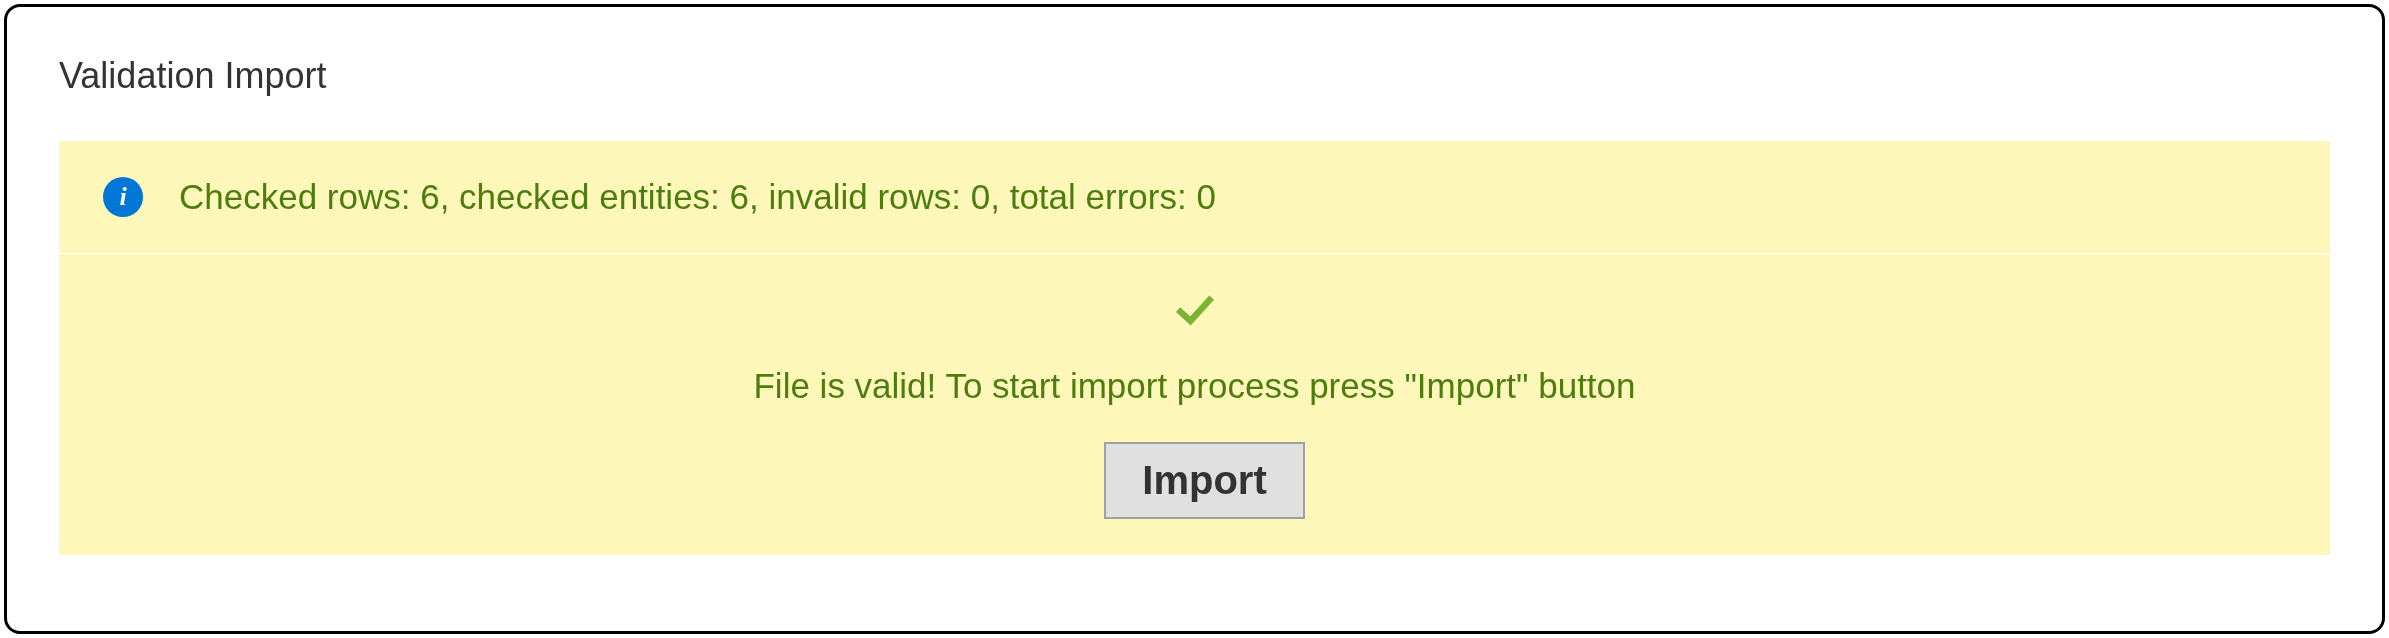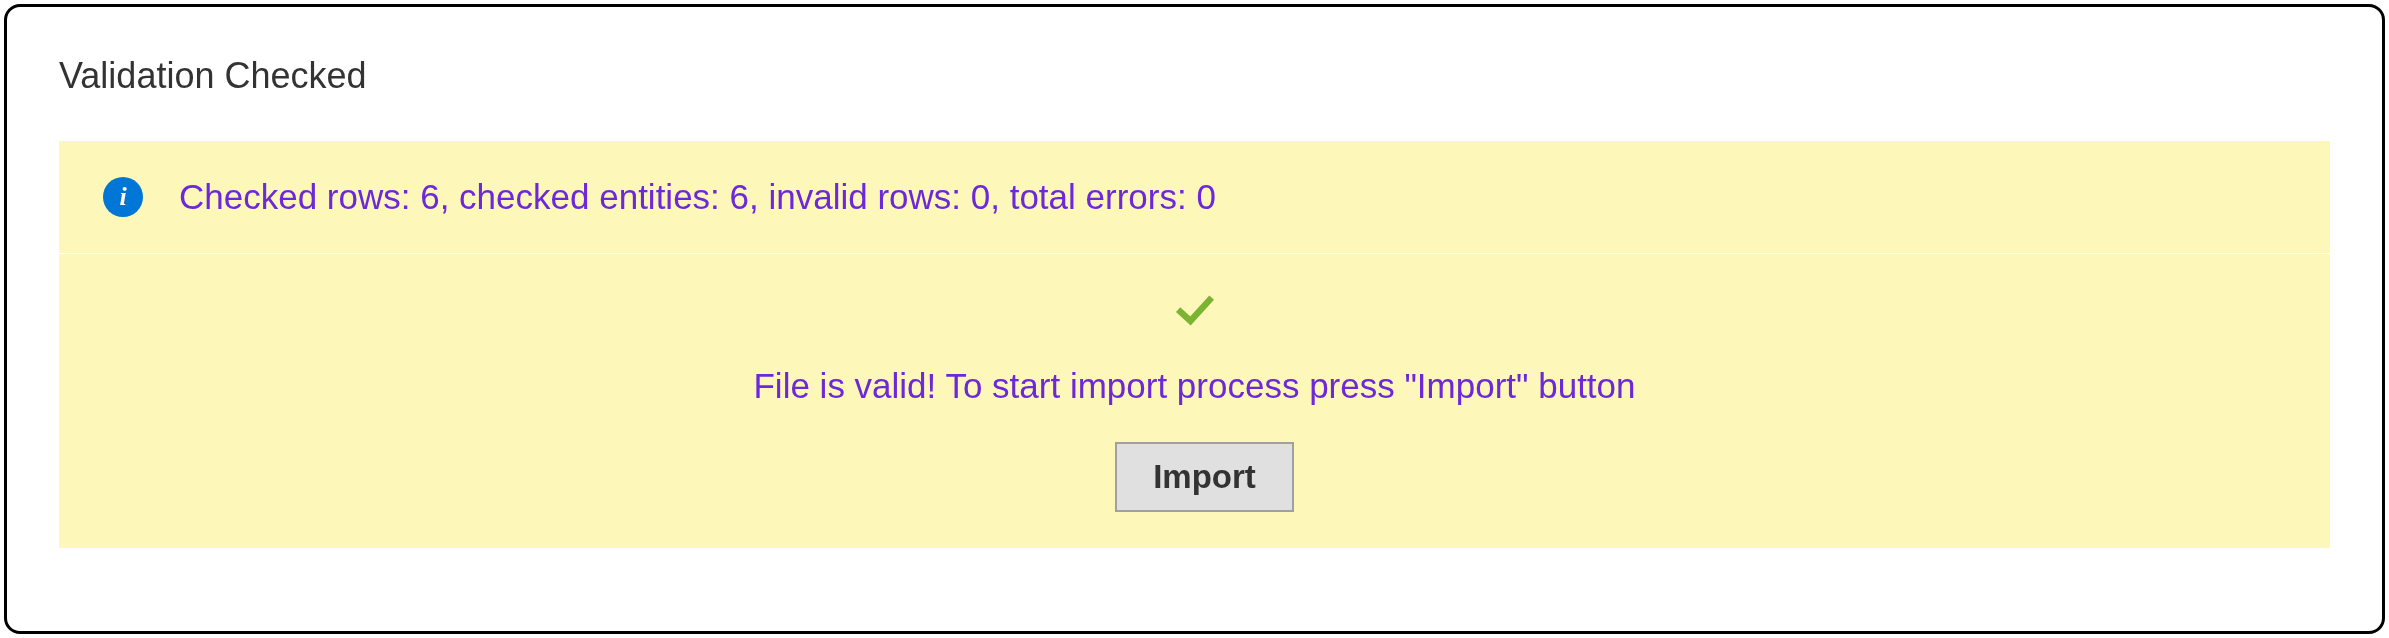--- a/index.html
+++ b/index.html
@@ -57,40 +57,40 @@
     .info-icon-circle span {
       color: #ffffff;
       font-family: Georgia, serif;
       font-style: italic;
       font-weight: bold;
       font-size: 26px;
       line-height: 1;
     }
     .message-text {
       font-size: 35px;
-      color: #6d28d9;
+      color: #4d7c0f;
       font-weight: 400;
     }
     .import-button {
       margin-left: 20px;
       background: #e0e0e0;
       border: 2px solid #a0a0a0;
       padding: 14px 36px;
-      font-size: 33px;
+      font-size: 40px;
       font-weight: 600;
       color: #333333;
       font-family: inherit;
       cursor: pointer;
     }
   </style>
 </head>
 <body>
 
 <div class="panel">
-  <h2 class="panel-title">Validation Checked</h2>
+  <h2 class="panel-title">Validation Import</h2>
 
   <div class="message-box">
     <div class="icon-wrap">
       <div class="info-icon-circle">
           <span>i</span>
         </div>
     </div>
     <div class="message-text">Checked rows: 6, checked entities: 6, invalid rows: 0, total errors: 0</div>
   </div>
 

